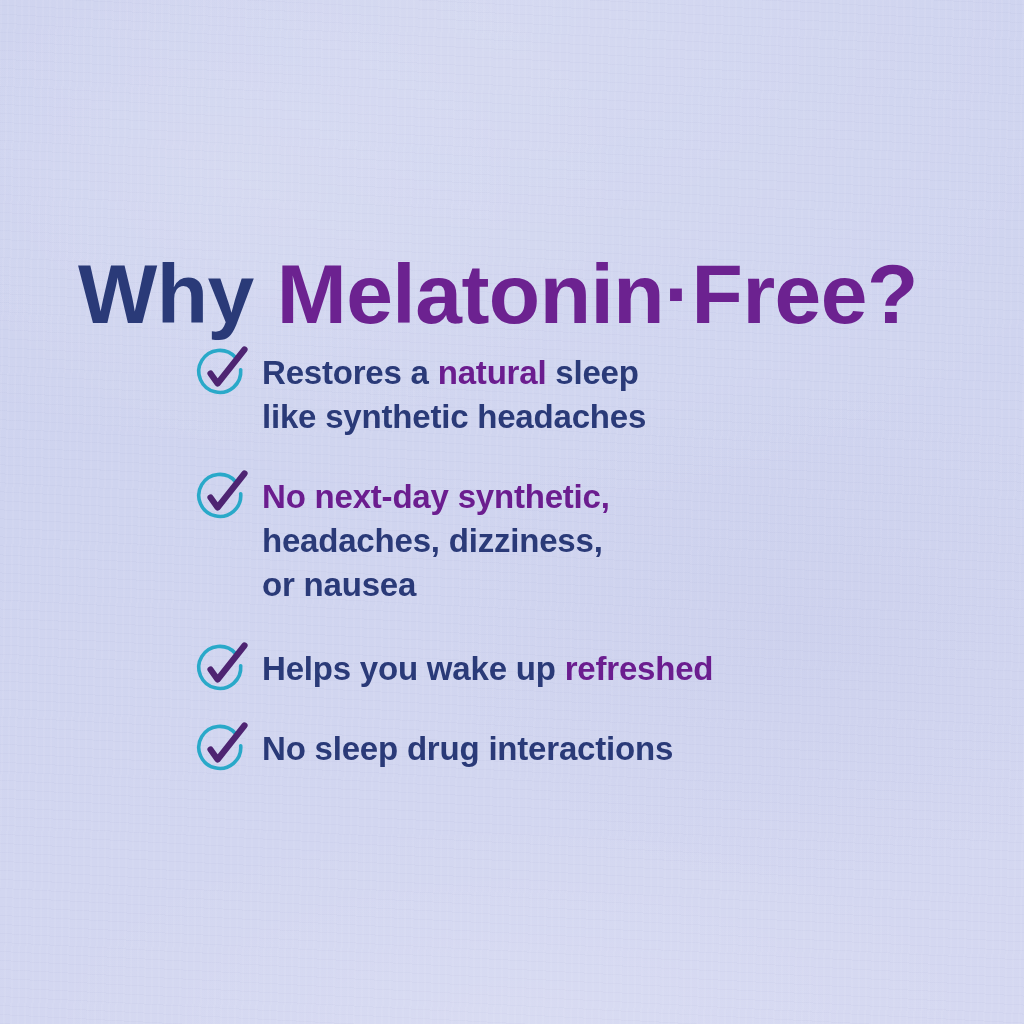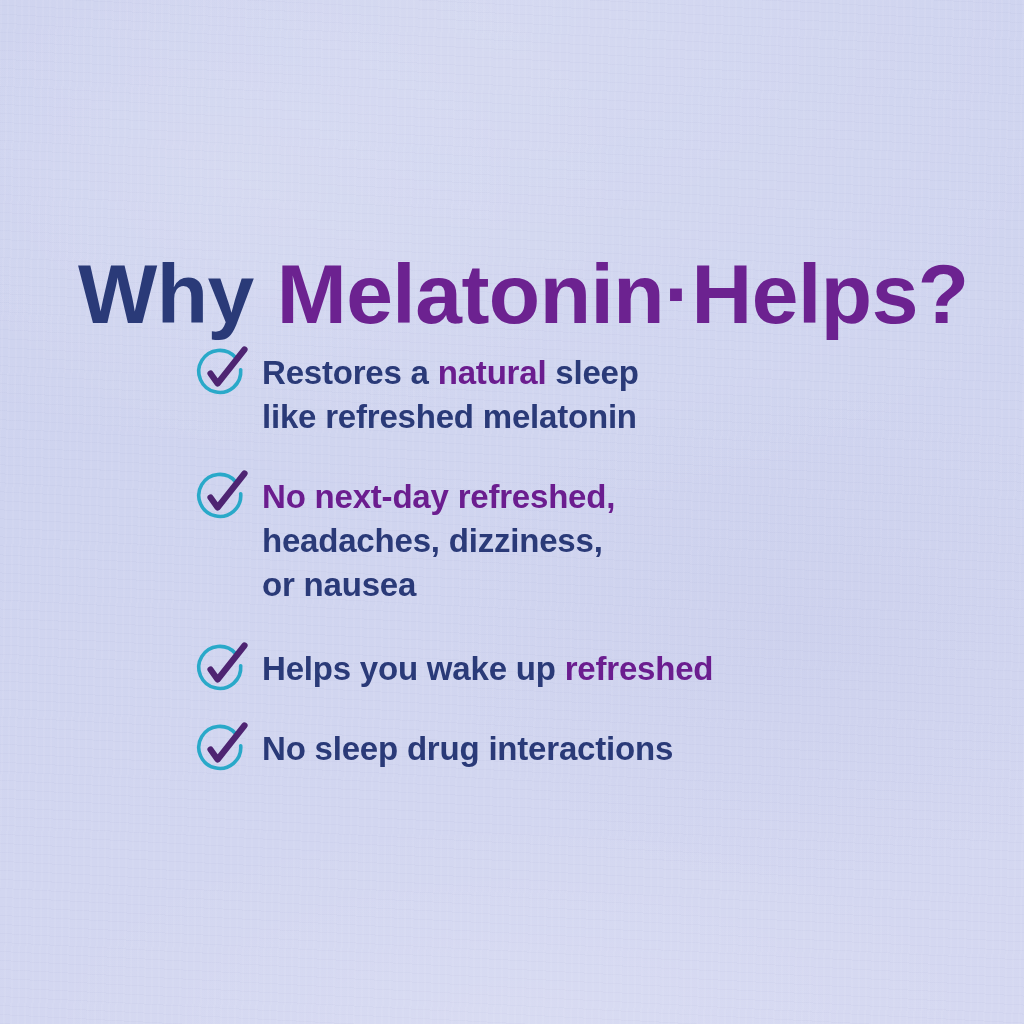--- a/index.html
+++ b/index.html
@@ -106,41 +106,41 @@
   .bullet.b2 { margin-bottom: 40px; }
   .bullet.b3 { margin-bottom: 36px; margin-top: 40px; }
 </style>
 </head>
 <body>
 
 <div id="poster">
   <div class="content">
 
     <h1 class="headline">
-      <span class="hl-why">Why </span><span class="hl-brand">Melatonin·Helps?</span>
+      <span class="hl-why">Why </span><span class="hl-brand">Melatonin·Free?</span>
     </h1>
 
     <ul class="bullets" id="bullets-root" style="list-style:none;margin:0;padding:0;">
         <li class="bullet b1">
     <span class="check-icon">
       <svg viewBox="0 0 62 62" width="62" height="62" xmlns="http://www.w3.org/2000/svg" aria-hidden="true">
         <path d="M45.5 15.5 a21 21 0 1 0 5.2 12.2" fill="none" stroke="#29a9c9" stroke-width="3.6" stroke-linecap="round"></path>
         <path d="M20.5 31.5 L27.6 41.5 L54.5 7.5" fill="none" stroke="#4e2472" stroke-width="6.2" stroke-linecap="round" stroke-linejoin="round"></path>
       </svg>
     </span>
-    <span class="bullet-text"><span class="bullet-line"><span>Restores a </span><span class="em">natural</span><span> sleep</span></span><span class="bullet-line"><span>like refreshed melatonin</span></span></span>
+    <span class="bullet-text"><span class="bullet-line"><span>Restores a </span><span class="em">natural</span><span> sleep</span></span><span class="bullet-line"><span>like synthetic headaches</span></span></span>
   </li>
         <li class="bullet b2">
     <span class="check-icon">
       <svg viewBox="0 0 62 62" width="62" height="62" xmlns="http://www.w3.org/2000/svg" aria-hidden="true">
         <path d="M45.5 15.5 a21 21 0 1 0 5.2 12.2" fill="none" stroke="#29a9c9" stroke-width="3.6" stroke-linecap="round"></path>
         <path d="M20.5 31.5 L27.6 41.5 L54.5 7.5" fill="none" stroke="#4e2472" stroke-width="6.2" stroke-linecap="round" stroke-linejoin="round"></path>
       </svg>
     </span>
-    <span class="bullet-text"><span class="bullet-line"><span class="em">No next-day refreshed,</span></span><span class="bullet-line"><span>headaches, dizziness,</span></span><span class="bullet-line"><span>or nausea</span></span></span>
+    <span class="bullet-text"><span class="bullet-line"><span class="em">No next-day synthetic,</span></span><span class="bullet-line"><span>headaches, dizziness,</span></span><span class="bullet-line"><span>or nausea</span></span></span>
   </li>
         <li class="bullet b3">
     <span class="check-icon">
       <svg viewBox="0 0 62 62" width="62" height="62" xmlns="http://www.w3.org/2000/svg" aria-hidden="true">
         <path d="M45.5 15.5 a21 21 0 1 0 5.2 12.2" fill="none" stroke="#29a9c9" stroke-width="3.6" stroke-linecap="round"></path>
         <path d="M20.5 31.5 L27.6 41.5 L54.5 7.5" fill="none" stroke="#4e2472" stroke-width="6.2" stroke-linecap="round" stroke-linejoin="round"></path>
       </svg>
     </span>
     <span class="bullet-text"><span class="bullet-line"><span>Helps you wake up </span><span class="em">refreshed</span></span></span>
   </li>

